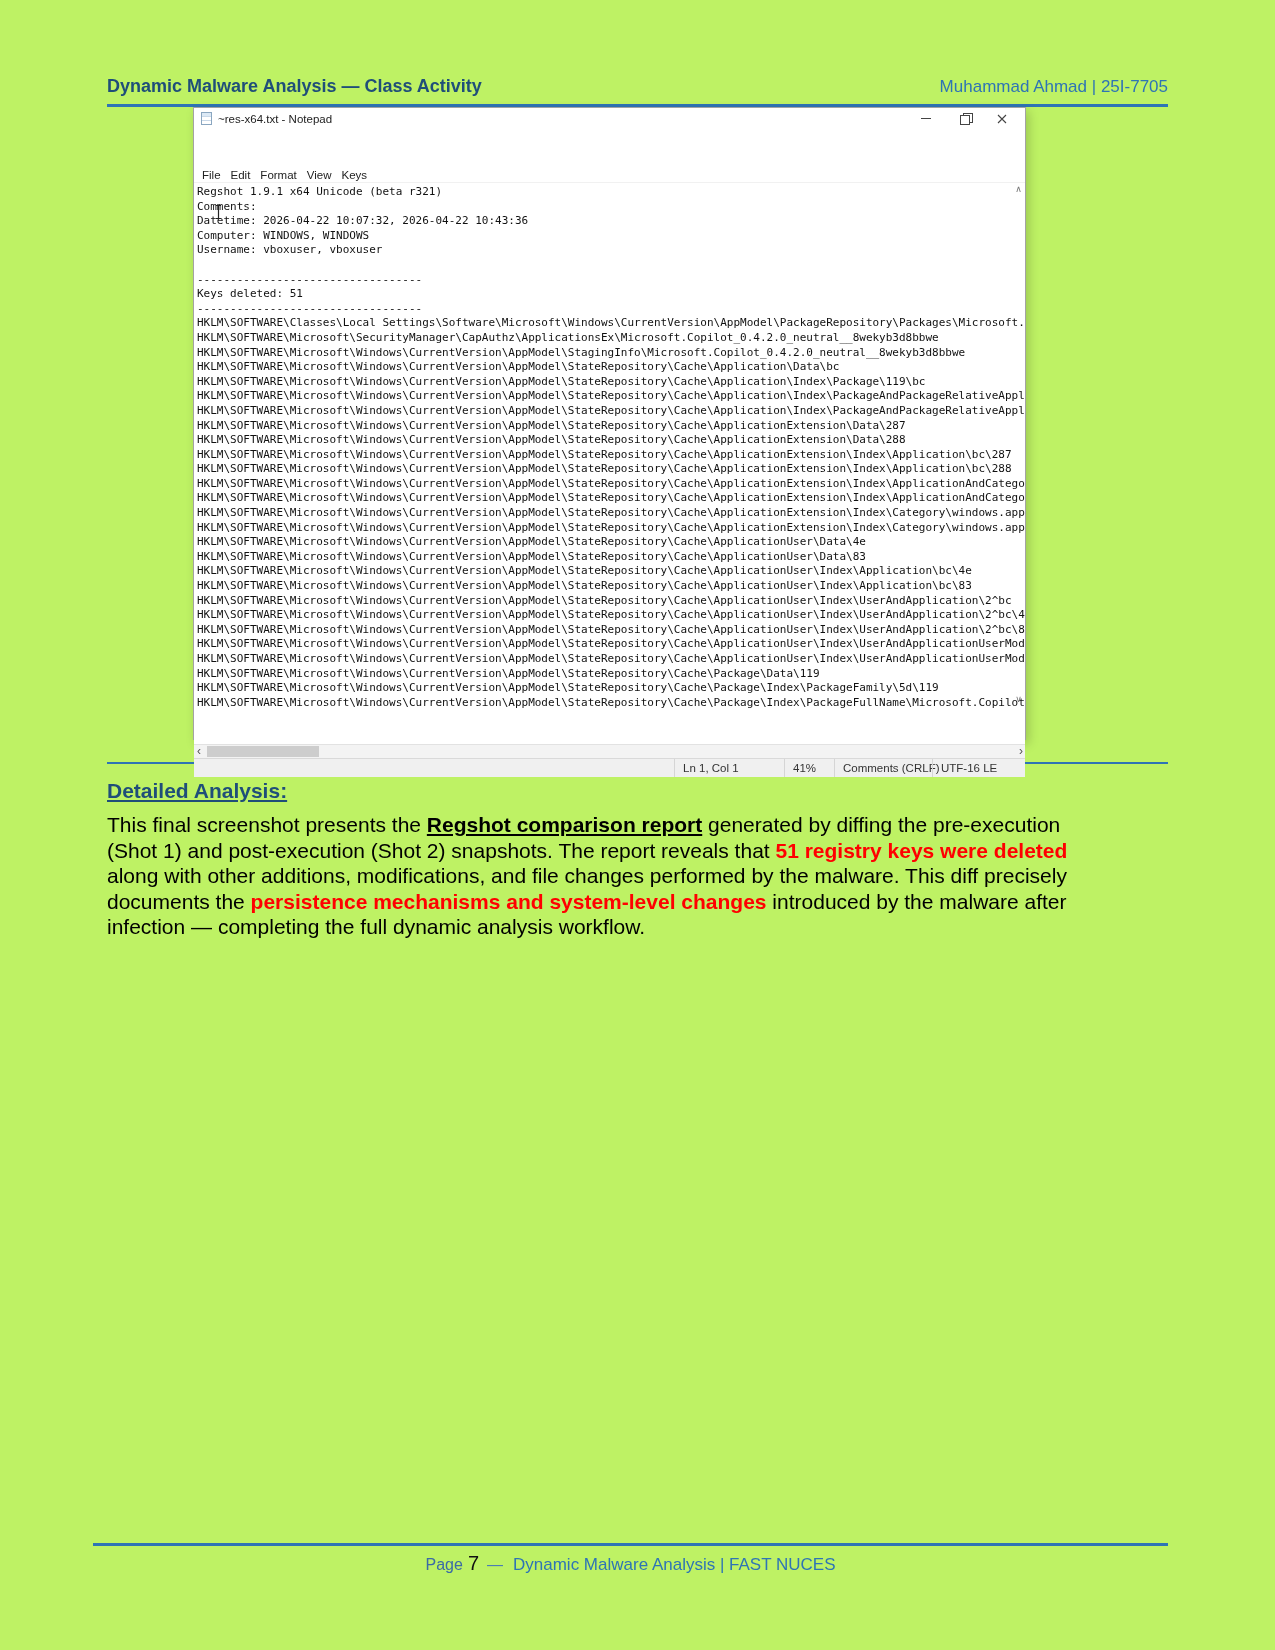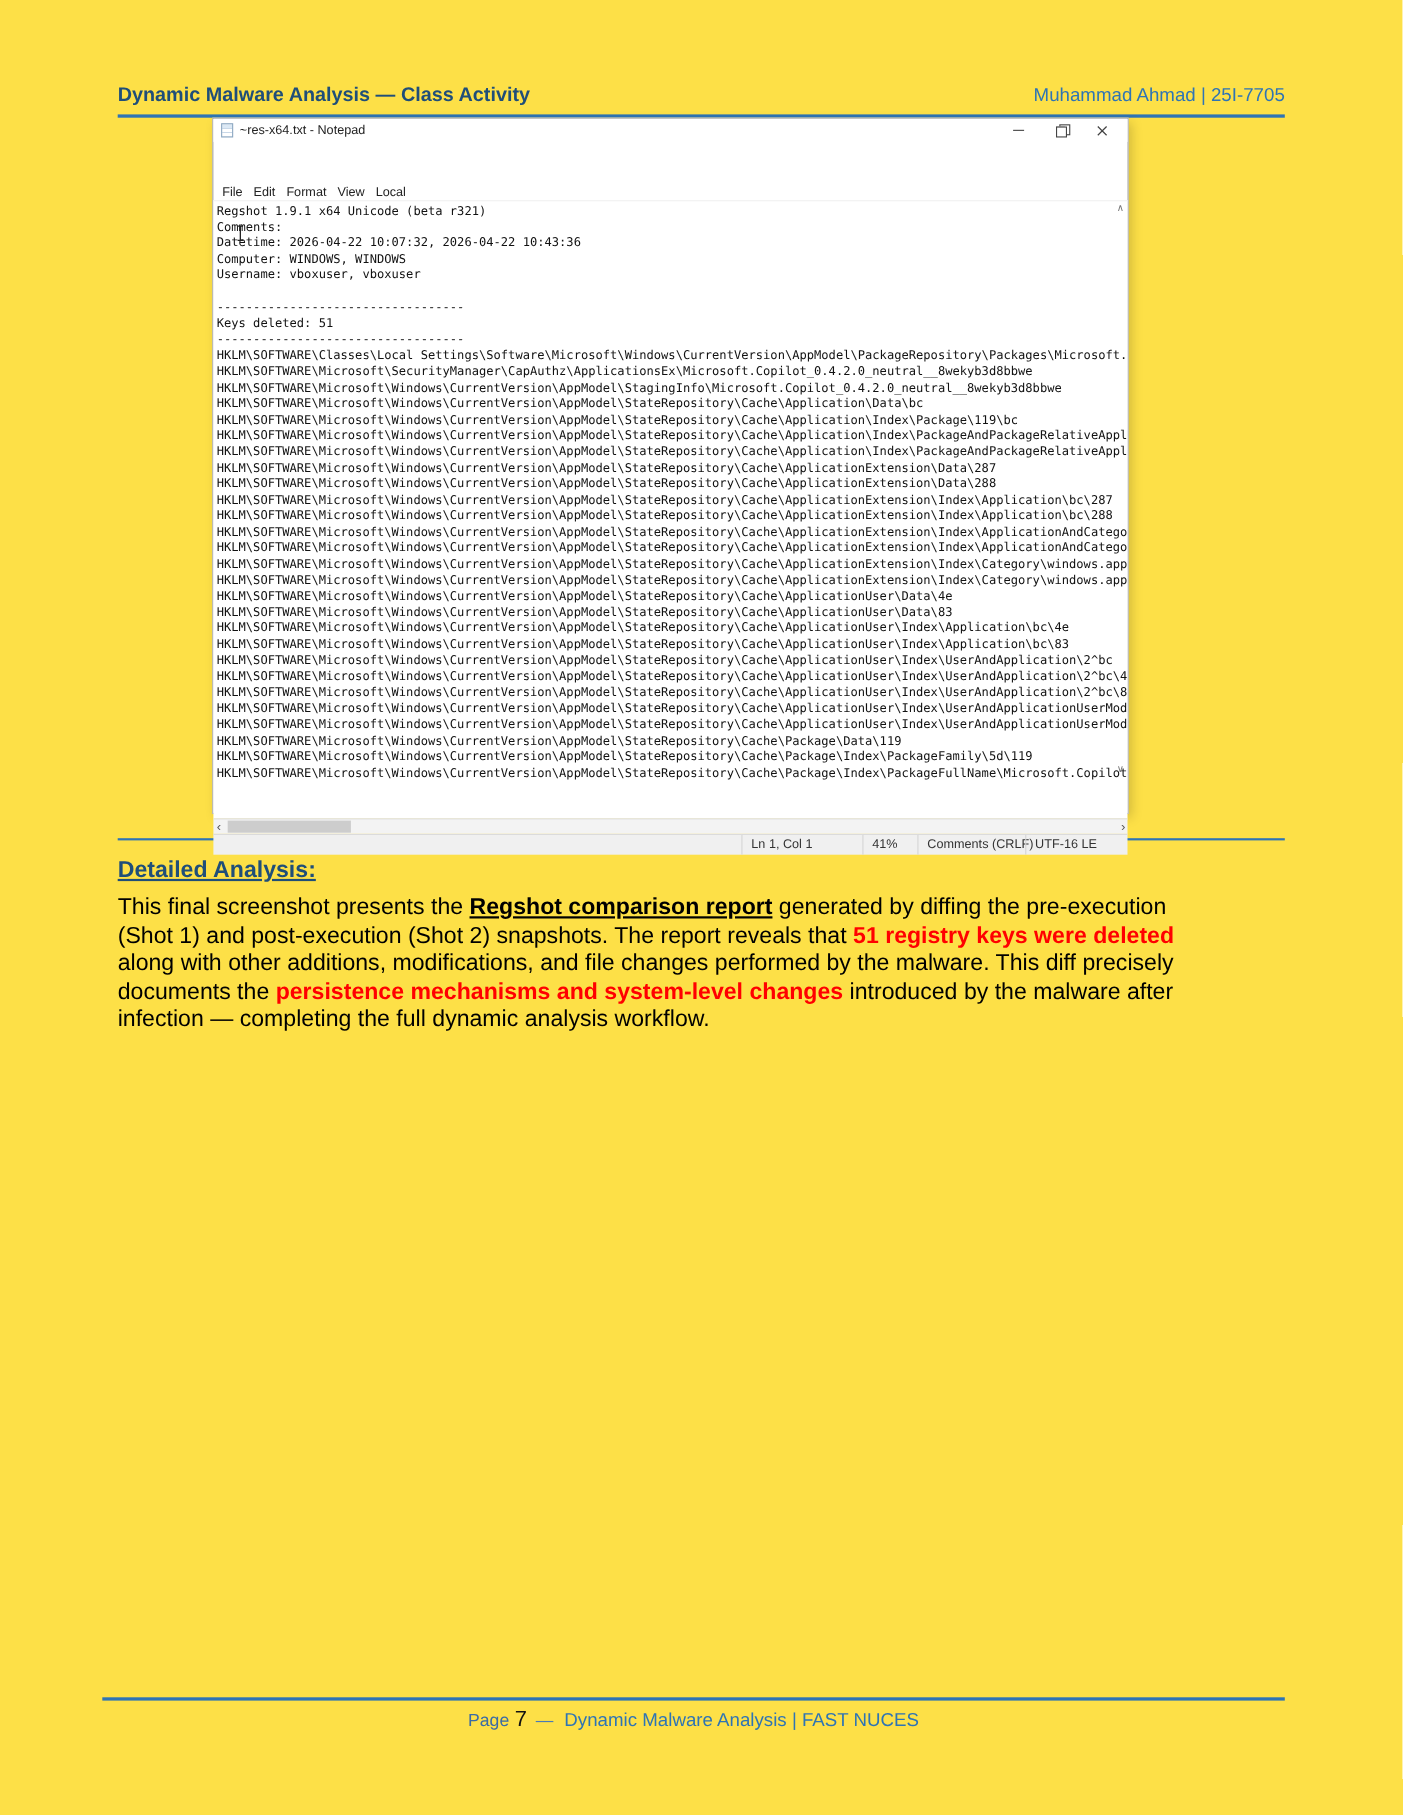--- a/index.html
+++ b/index.html
@@ -1,18 +1,18 @@
 <!DOCTYPE html>
 <html><head>
 <meta charset="utf-8">
 <style>
   * { margin:0; padding:0; box-sizing:border-box; }
   html,body { background:#ffffff; }
   .page {
-    position:relative; width:1275px; height:1650px; background:#fde047;
+    position:relative; width:1275px; height:1650px; background:#bef264;
     font-family:"Liberation Sans", sans-serif; overflow:hidden;
   }
   .content { padding:0 107px; }
 
   
   .doc-header { padding-top:76px; }
   .doc-header-row { display:flex; justify-content:space-between; align-items:baseline; }
   .hdr-left  { font-size:18px; font-weight:bold; color:#1F4E79; }
   .hdr-right { font-size:17px; color:#2E74B5; }
   .divider { height:3px; background:#2E74B5; }
@@ -112,21 +112,21 @@
               </svg>
           </span>
         </span>
       </div>
 
       <div class="np-menubar">
         <span class="np-menu">File</span>
         <span class="np-menu">Edit</span>
         <span class="np-menu">Format</span>
         <span class="np-menu">View</span>
-        <span class="np-menu">Local</span>
+        <span class="np-menu">Keys</span>
       </div>
 
       <div class="np-body">
         <pre class="np-text">Regshot 1.9.1 x64 Unicode (beta r321)
 Comments:
 Datetime: 2026-04-22 10:07:32, 2026-04-22 10:43:36
 Computer: WINDOWS, WINDOWS
 Username: vboxuser, vboxuser
 
 ----------------------------------

